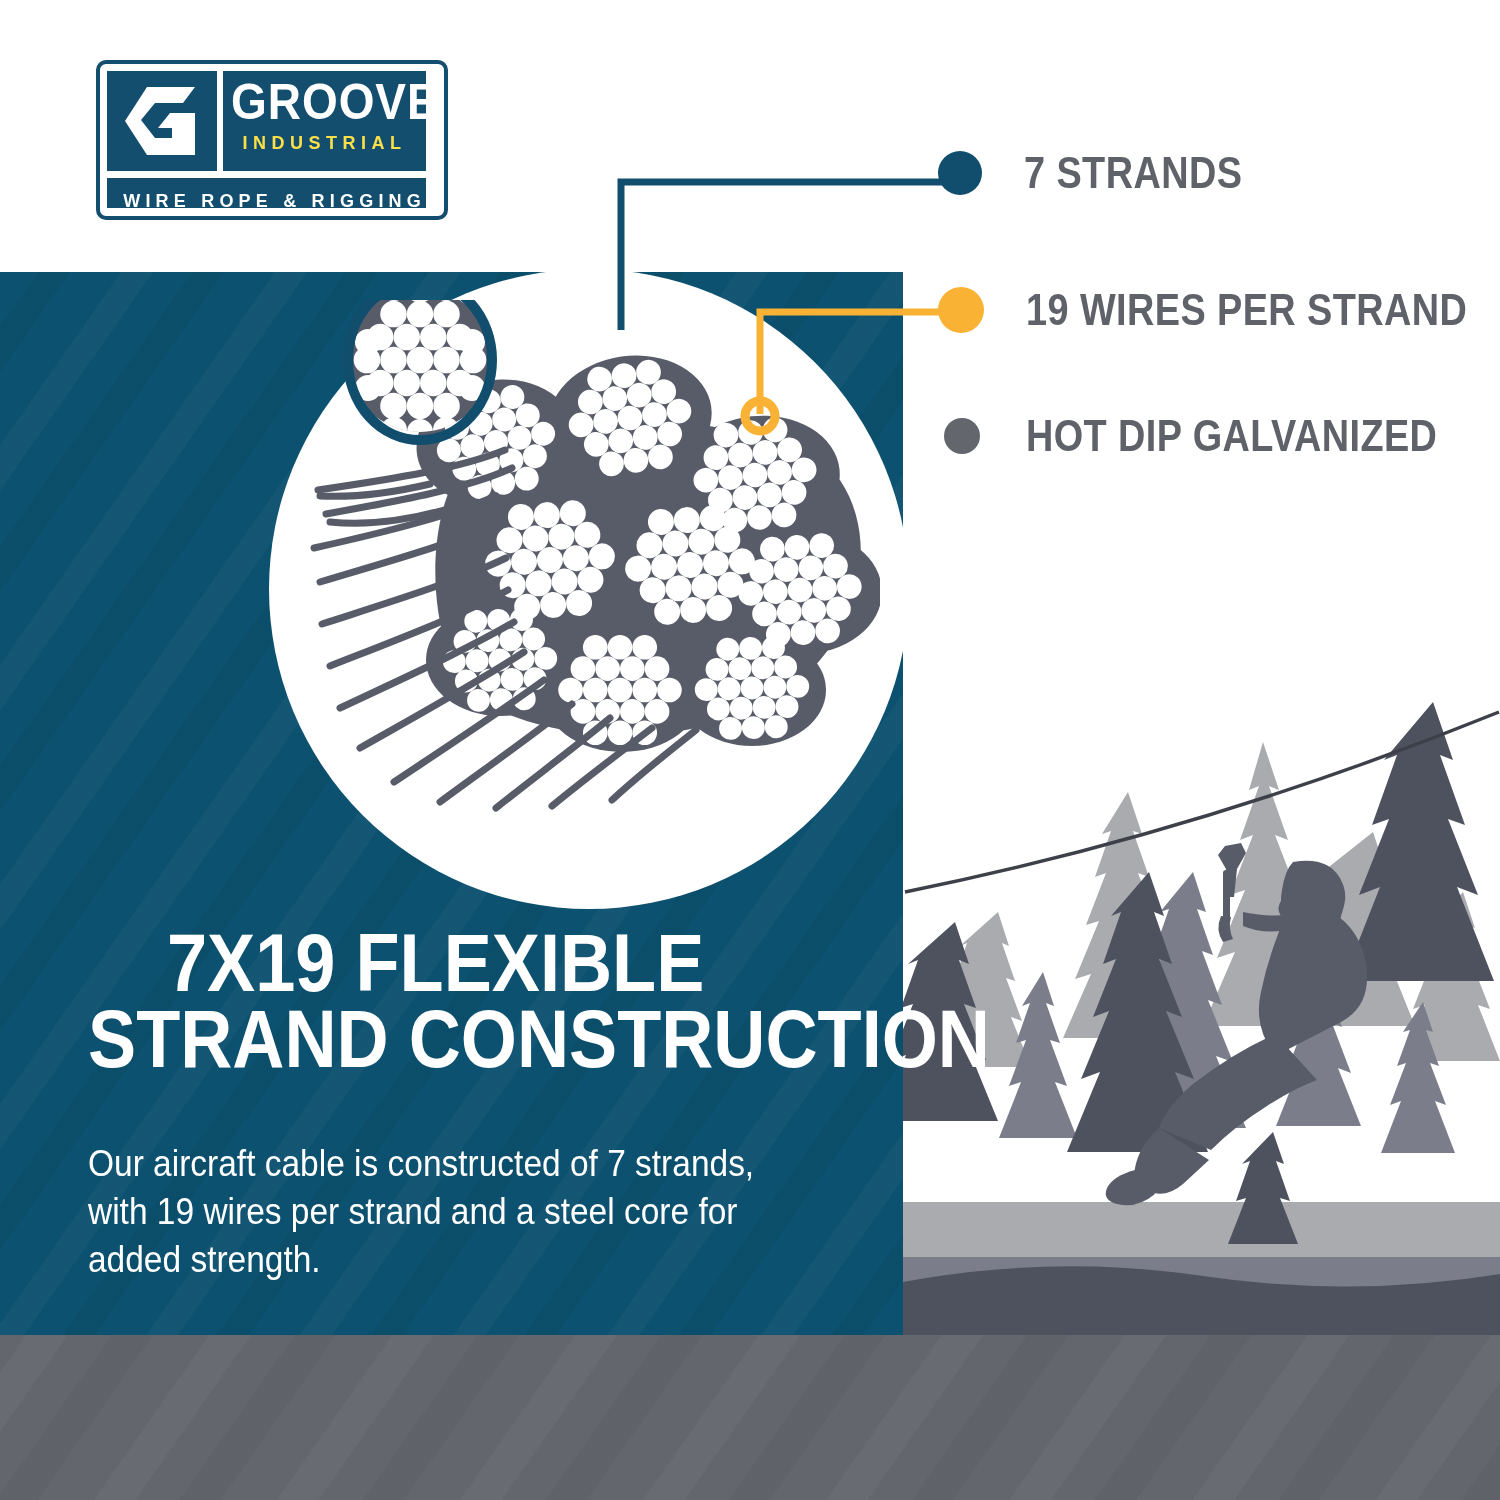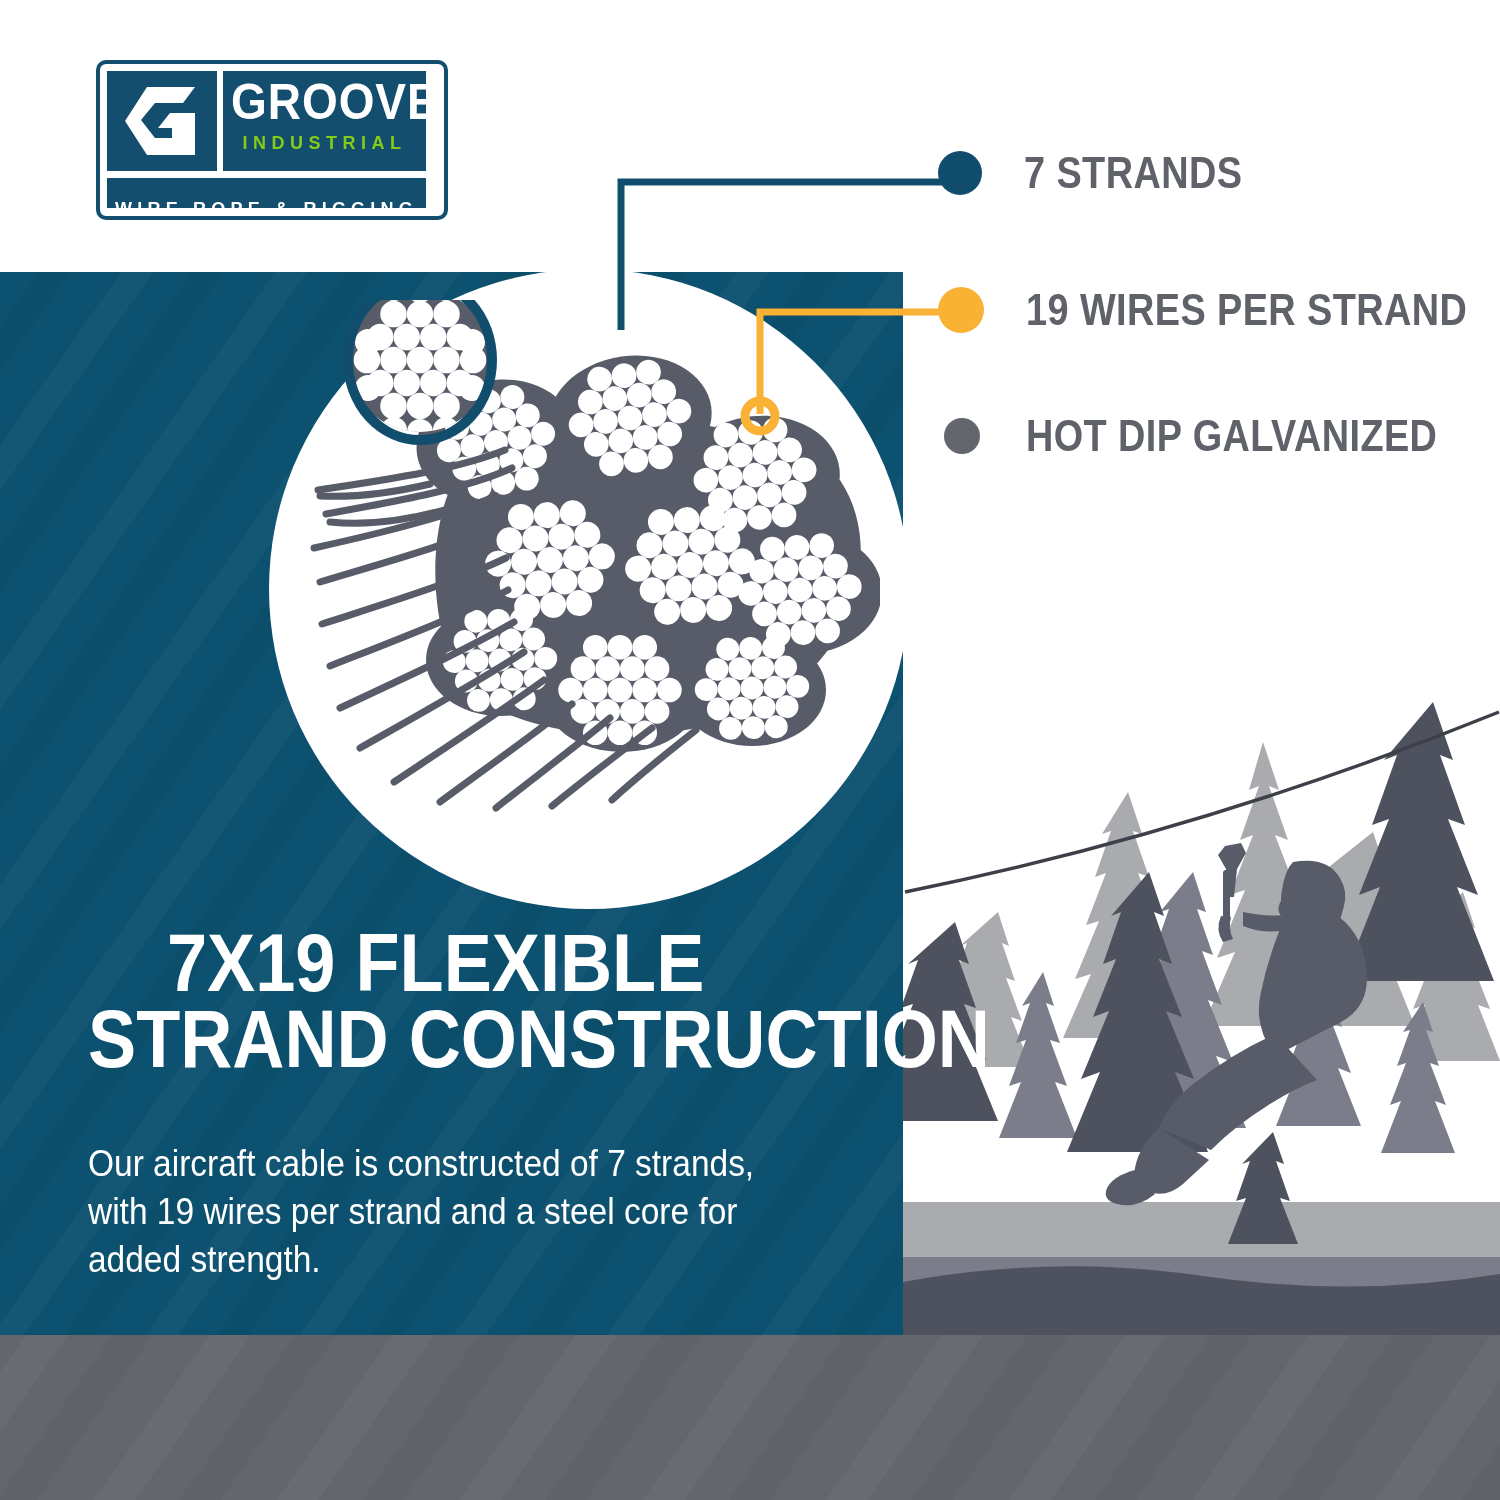--- a/index.html
+++ b/index.html
@@ -9,23 +9,23 @@
   
   #logo{position:absolute;left:96px;top:60px;width:352px;height:160px;}
   .logo-outer{position:absolute;inset:0;border:4px solid #134E6F;border-radius:10px;background:#ffffff;}
   .logo-gbox{position:absolute;left:11px;top:11px;width:110px;height:100px;background:#134E6F;}
   .logo-wordbox{position:absolute;left:127px;top:11px;width:203px;height:100px;background:#134E6F;}
   .logo-tagbox{position:absolute;left:11px;top:118px;width:319px;height:30px;background:#134E6F;}
   .gmark{position:absolute;left:18px;top:16px;width:74px;height:68px;}
   .logo-word{position:absolute;left:0;top:4px;width:203px;text-align:center;color:#fff;
     font-size:50px;font-weight:700;letter-spacing:1px;line-height:54px;
     font-family:"Liberation Sans Narrow","Liberation Sans",sans-serif;transform:scaleX(.92);transform-origin:center;}
-  .logo-sub{position:absolute;left:0;top:62px;width:203px;text-align:center;color:#84cc16;
+  .logo-sub{position:absolute;left:0;top:62px;width:203px;text-align:center;color:#fde047;
     font-size:18px;font-weight:700;letter-spacing:5.5px;line-height:20px;}
-  .logo-tag{position:absolute;left:0;top:20px;width:319px;text-align:center;color:#fff;
+  .logo-tag{position:absolute;left:0;top:12px;width:319px;text-align:right;color:#fff;
     font-size:18px;font-weight:700;letter-spacing:5.2px;line-height:22px;}
 
   
   #tealpanel{position:absolute;left:0;top:272px;width:903px;height:1063px;background:#0C516F;overflow:hidden;}
   #tealpanel .stripes{position:absolute;inset:-200px;
     background:repeating-linear-gradient(125deg,
       rgba(255,255,255,.030) 0px, rgba(255,255,255,.030) 26px,
       rgba(0,0,0,.000) 26px, rgba(0,0,0,.000) 58px,
       rgba(0,0,0,.045) 58px, rgba(0,0,0,.045) 84px,
       rgba(0,0,0,.000) 84px, rgba(0,0,0,.000) 126px);}

